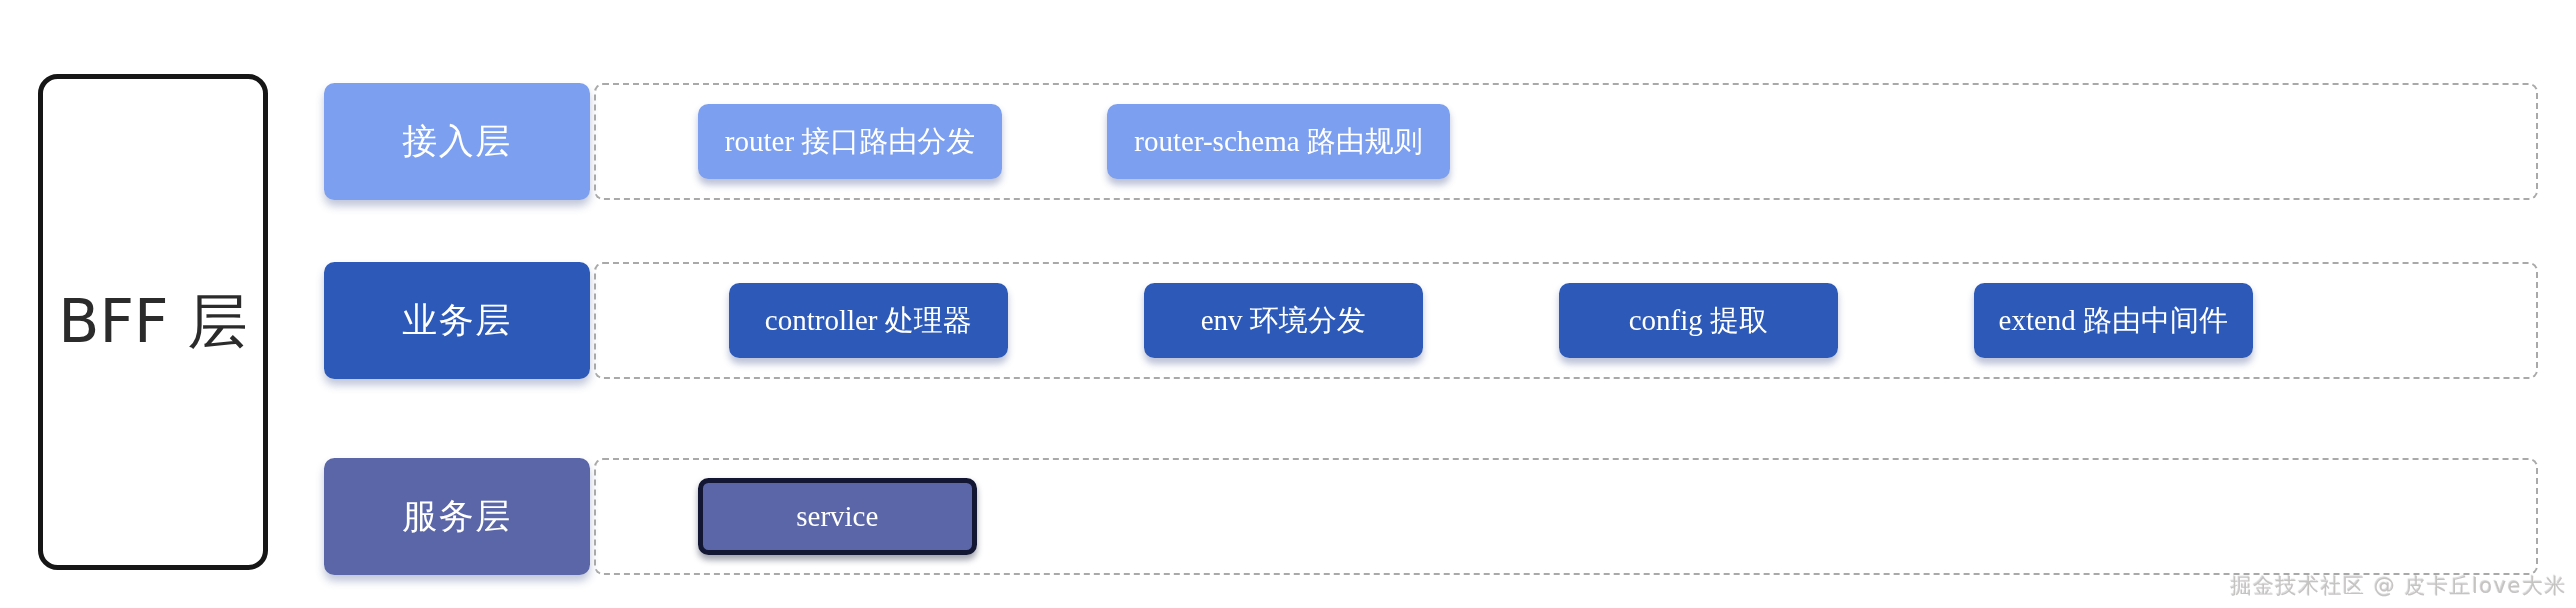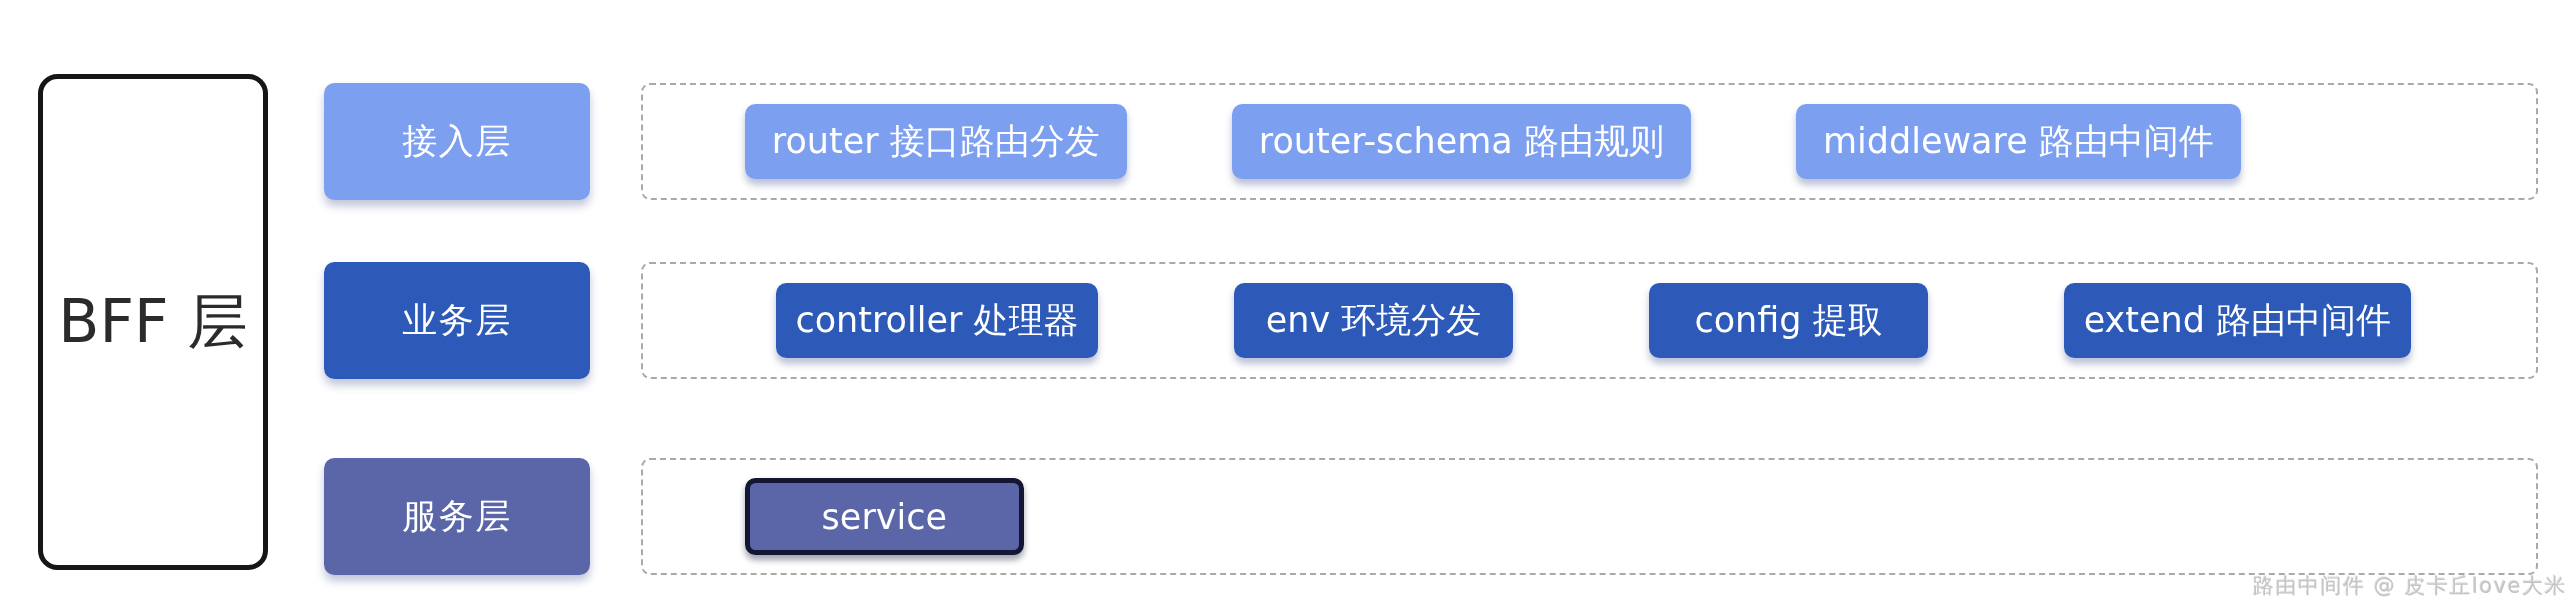--- a/index.html
+++ b/index.html
@@ -38,21 +38,20 @@
   }
 
   
   .row {
     position: absolute;
     left: 324px;
     width: 2214px;
     height: 117px;
     display: flex;
     align-items: stretch;
-    gap: 47px;
   }
   .row-1 { top: 83px; }
   .row-2 { top: 262px; }
   .row-3 { top: 458px; }
 
   .layer-label {
     flex: 0 0 266px;
     height: 117px;
     border-radius: 10.5px;
     display: flex;
@@ -79,25 +78,26 @@
     gap: 105px;
   }
 
   .chip {
     height: 75px;
     box-sizing: border-box;
     border-radius: 10.5px;
     display: flex;
     align-items: center;
     justify-content: center;
-    font-size: 35px;
+    font-size: 29px;
     color: var(--node-text, #ffffff);
     padding: 0 27px;
     white-space: nowrap;
     box-shadow: 0 5.3px 7.5px rgba(46, 66, 130, 0.32);
+    font-family: Liberation Serif, serif;
   }
   .row-2 .chip {
     min-width: 279px;
     padding: 0 19.6px;
     margin-left: 31px;
   }
   .chip-service {
     width: 279px;
     height: 77px;
     padding: 12px;
@@ -124,37 +124,36 @@
 
   <div class="bff-box">
     <span>BFF 层</span>
   </div>
 
   <section class="row row-1">
     <div class="layer-label fill-access">接入层</div>
     <div class="group">
       <div class="chip fill-access">router 接口路由分发</div>
       <div class="chip fill-access">router-schema 路由规则</div>
-      <div class="chip fill-access">middleware 路由中间件</div>
     </div>
   </section>
 
   <section class="row row-2">
     <div class="layer-label fill-business">业务层</div>
     <div class="group">
       <div class="chip fill-business">controller 处理器</div>
       <div class="chip fill-business">env 环境分发</div>
       <div class="chip fill-business">config 提取</div>
       <div class="chip fill-business">extend 路由中间件</div>
     </div>
   </section>
 
   <section class="row row-3">
     <div class="layer-label fill-service">服务层</div>
     <div class="group">
       <div class="chip fill-service chip-service">service</div>
     </div>
   </section>
 
-  <div class="watermark">路由中间件 @ 皮卡丘love大米</div>
+  <div class="watermark">掘金技术社区 @ 皮卡丘love大米</div>
 
 </div>
 
 
 </body></html>

